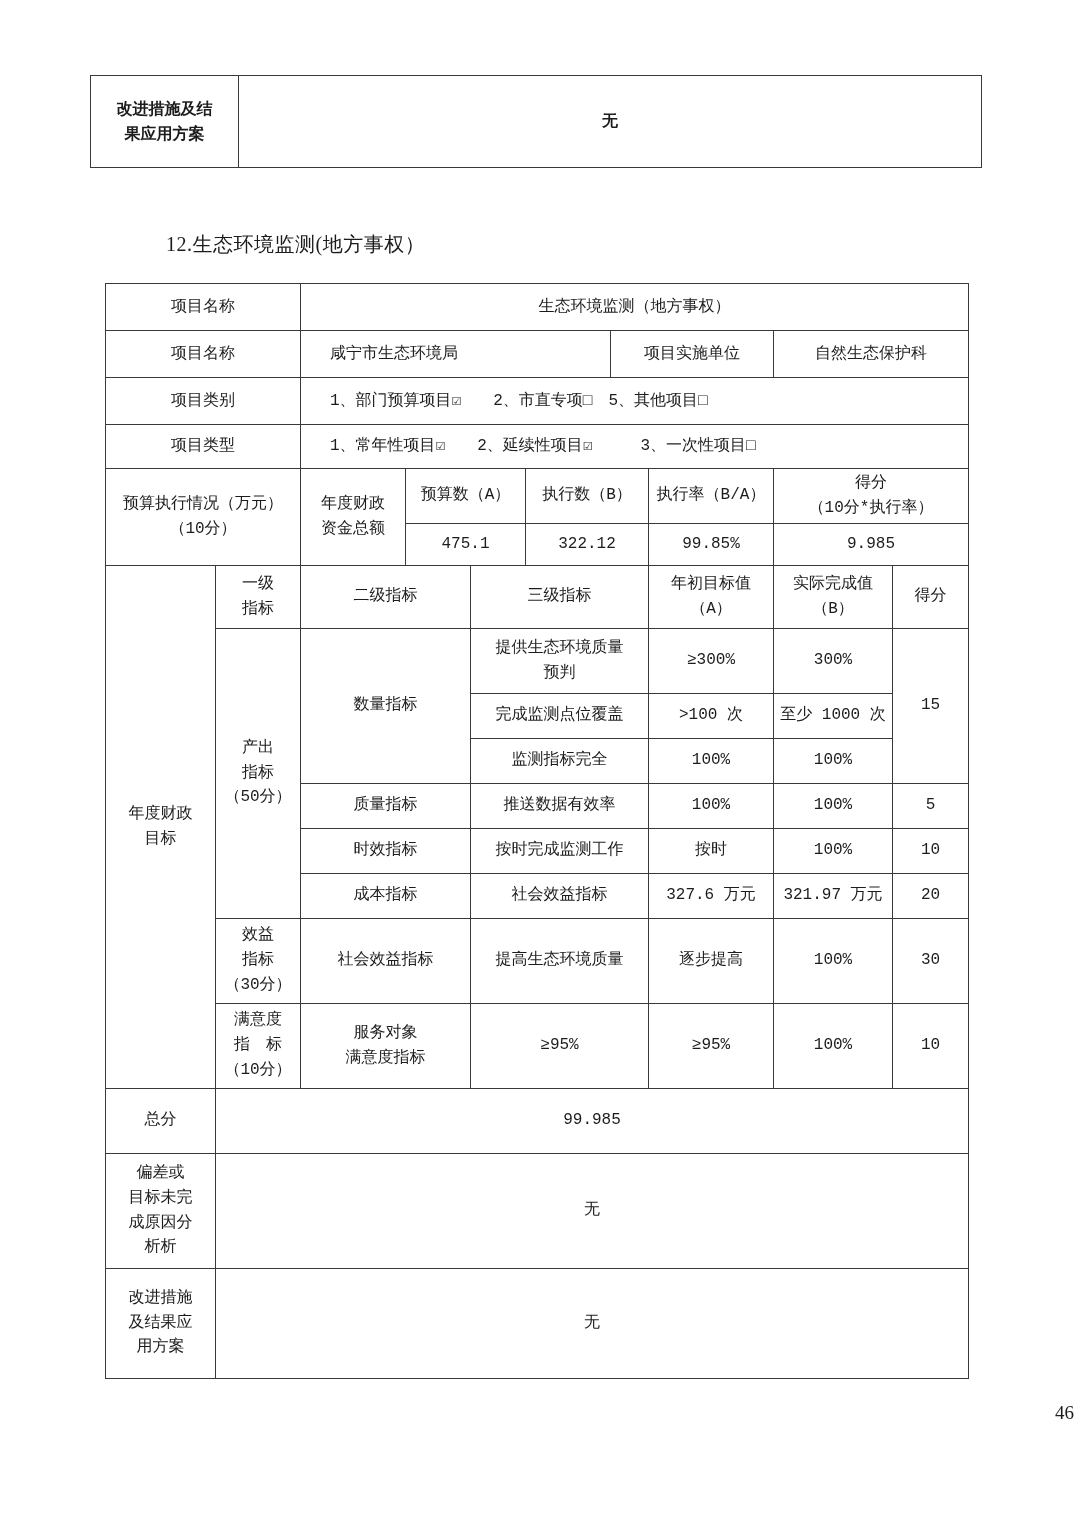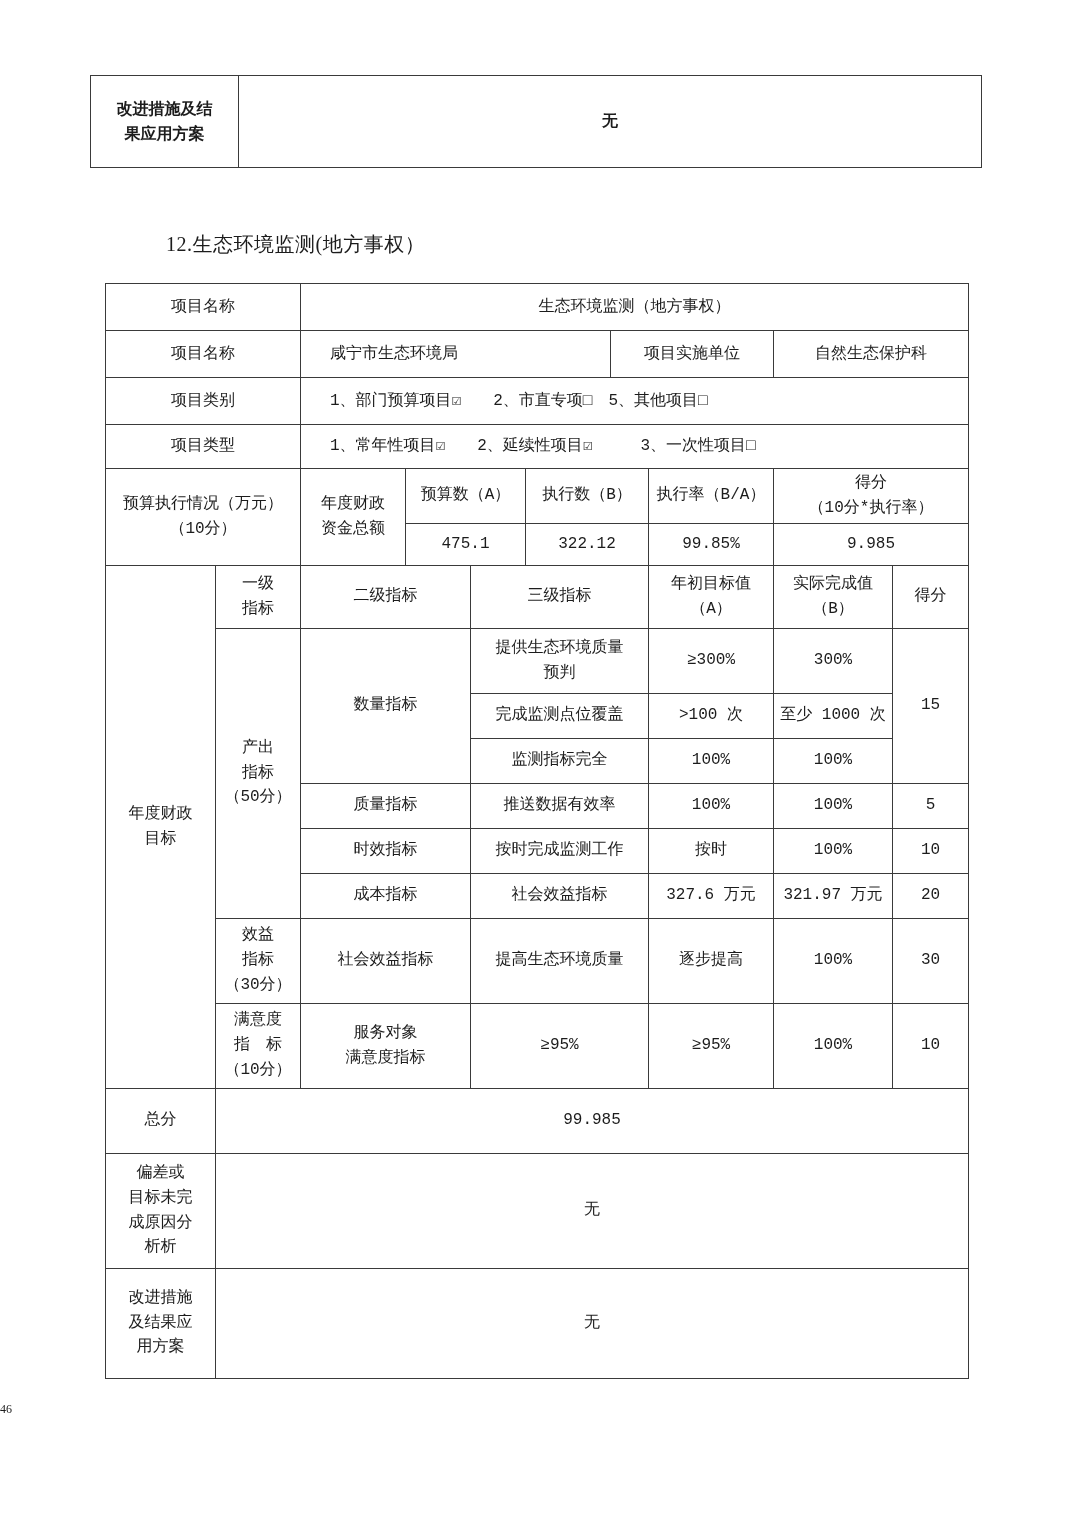--- a/index.html
+++ b/index.html
@@ -63,22 +63,22 @@
   .h65  { height: 65px; }
   .h45  { height: 45px; }
   .h85  { height: 85px; }
   .h115 { height: 115px; }
   .h110 { height: 110px; }
   .page-footer {
     position: absolute;
     top: 1402px;
     left: 0;
     width: 100%;
-    text-align: left;
-    font-size: 12px;
+    text-align: right;
+    font-size: 19px;
   }
 </style>
 </head>
 <body>
 
 <table class="prev-table">
   <tbody>
       <tr>
     <td class="lbl">改进措施及结
 果应用方案</td>

